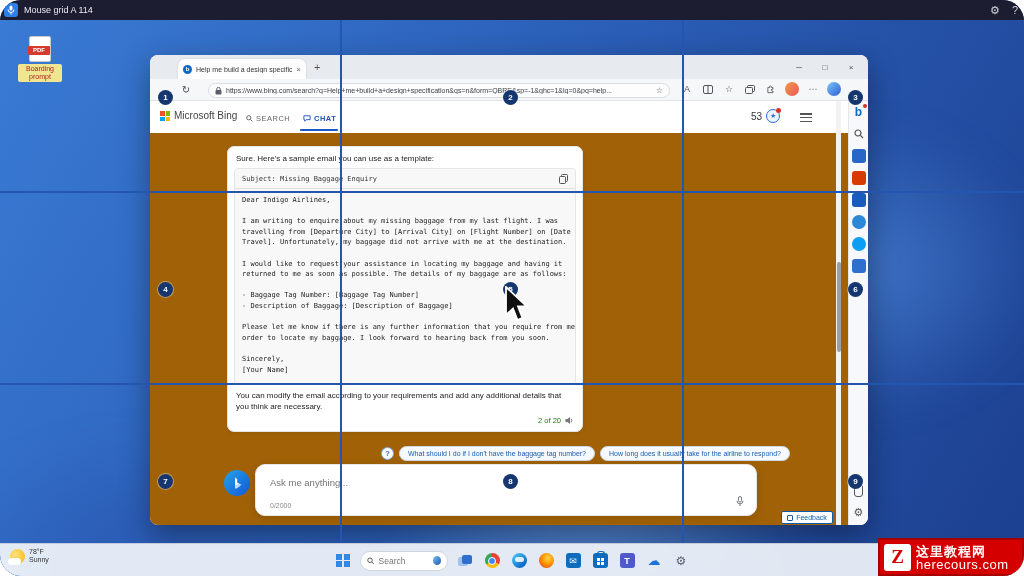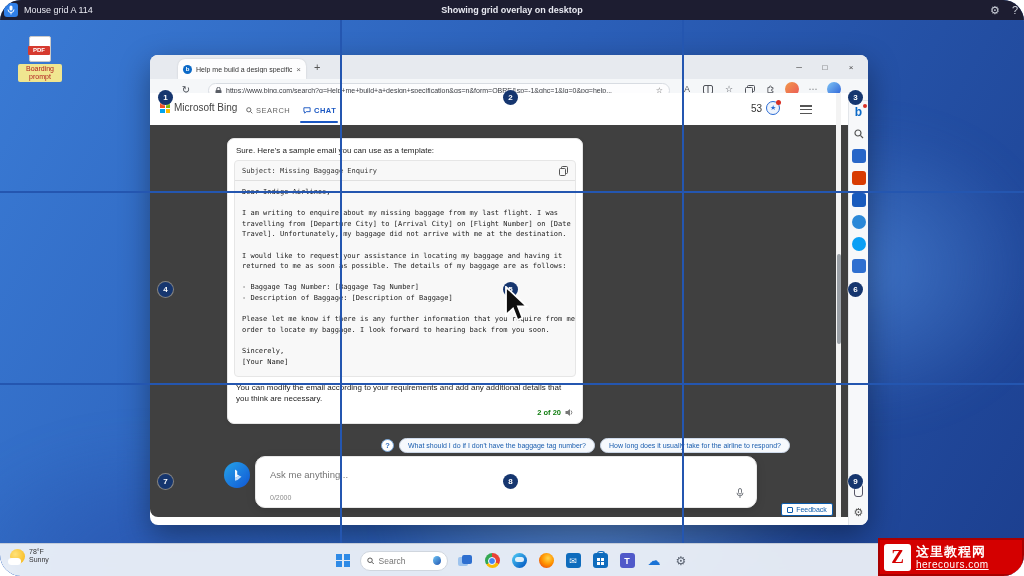--- a/index.html
+++ b/index.html
@@ -66,21 +66,21 @@
     padding:4px 0 6px; gap:8px; }
   .sbi { width:14px; height:14px; border-radius:3px; display:flex; align-items:center; justify-content:center;
     font-size:9px; color:#fff; position:relative; flex:0 0 auto; }
   .sbi.bingb { background:transparent; color:#0b69c7; font-weight:bold; font-size:12px; }
   .sbi.bingb::after { content:""; position:absolute; right:-1px; top:-1px; width:4px; height:4px; border-radius:50%; background:#d93025; }
   .sbi.plus { color:#555; background:transparent; font-size:11px; }
   .sbi.gear { color:#555; background:transparent; font-size:11px; }
   .sbi.phone { border:1.4px solid #556; background:transparent; border-radius:3px; width:9px; height:13px; }
 
   
-  #page { position:absolute; left:0; top:38px; width:698px; height:424px; background:#404040; border-radius:0 0 0 8px; overflow:hidden; }
+  #page { position:absolute; left:0; top:46px; width:698px; height:424px; background:#a16207; border-radius:0 0 0 8px; overflow:hidden; }
 
   
   #bhead { position:absolute; left:0; top:0; width:698px; height:32px; background:#fff; }
   .mslogo { position:absolute; left:10px; top:10px; width:10px; height:10px; display:grid;
     grid-template-columns:4.5px 4.5px; grid-template-rows:4.5px 4.5px; gap:1px; }
   .mslogo i:nth-child(1){background:#f25022;} .mslogo i:nth-child(2){background:#7fba00;}
   .mslogo i:nth-child(3){background:#00a4ef;} .mslogo i:nth-child(4){background:#ffb900;}
   .brand { position:absolute; left:24px; top:9px; font-size:10px; color:#444; }
   .btab { position:absolute; top:13px; font-size:7.5px; letter-spacing:.5px; color:#666; display:flex; gap:3px; align-items:center; }
   #tab-search { left:96px; }
@@ -97,21 +97,21 @@
   #bubble { position:absolute; left:77px; top:45px; width:356px; height:286px; background:#fff;
     border:1px solid #e6e6e6; border-radius:7px; box-shadow:0 1px 4px rgba(0,0,0,.08); }
   #bubble .intro { position:absolute; left:8px; top:7px; right:8px; font-size:8px; color:#222; }
   #codeblock { position:absolute; left:6px; top:21px; width:342px; height:217px; background:#f8f8f8;
     border:1px solid #e6e6e6; border-radius:4px; font-family:"DejaVu Sans Mono", monospace; }
   #codeblock .subjrow { height:20px; display:flex; align-items:center; padding:0 7px; border-bottom:1px solid #e0e0e0; }
   #codeblock .subj { font-size:7px; color:#333; flex:1; }
   #codebody { padding:6px 7px; font-size:7px; line-height:10.6px; color:#222; white-space:pre; overflow:hidden; }
   #bubble .outro { position:absolute; left:8px; top:243px; right:8px; font-size:8px; line-height:11px; color:#222; }
   #bubble .meta { position:absolute; right:8px; top:269px; display:flex; align-items:center; gap:4px; }
-  #bubble .counter { font-size:7.5px; font-weight:bold; color:#107c10; }
+  #bubble .counter { font-size:7.5px; font-weight:normal; color:#107c10; }
 
   
   #chiprow { position:absolute; left:231px; top:345px; display:flex; align-items:center; gap:5px; }
   .helpcircle { width:13px; height:13px; border-radius:50%; border:1px solid #7aa7d9; color:#2a6bc0;
     font-size:7.5px; font-weight:bold; display:flex; align-items:center; justify-content:center; background:#fff; }
   .chip { height:15px; border-radius:8px; border:1px solid #cdd9ea; background:#f6f9fd; color:#1a5dae;
     font-size:7px; display:flex; align-items:center; padding:0 8px; white-space:nowrap; }
 
   
   #askbox { position:absolute; left:105px; top:363px; width:502px; height:52px; background:#fff; border:1px solid #e8e8e8;
@@ -175,21 +175,21 @@
   .teamsic { background:#5059c9; font-weight:bold; }
   .cloudic { color:#1a73d6; font-size:13px; }
   .gearic { color:#5a6270; font-size:12px; }
 
   
   #watermark { left:878px; top:538px; width:146px; height:38px; background:#d40000; border:2px solid #a80000;
     z-index:60; display:flex; align-items:center; padding:0 4px; gap:5px; }
   #watermark .zlogo { width:27px; height:27px; background:#fff; border-radius:3px; color:#d40000;
     font-size:19px; font-weight:bold; display:flex; align-items:center; justify-content:center; font-family:"Liberation Serif", serif; }
   #watermark .wm1 { color:#fff; font-size:13px; font-weight:bold; letter-spacing:1px; line-height:15px; }
-  #watermark .wm2 { color:#fff; font-size:10px; letter-spacing:.5px; line-height:11px;text-decoration:underline; }
+  #watermark .wm2 { color:#fff; font-size:13px; letter-spacing:.5px; line-height:11px; }
 
   #cursor { left:503px; top:286px; z-index:100; }
   svg { display:block; }
 </style>
 </head>
 <body>
 
 <div id="screen">
 
   <div class="bloom bloom1"></div>
@@ -198,21 +198,20 @@
 
   <div id="topbar" class="abs">
     <span class="mic-chip">
       <svg width="8" height="10" viewBox="0 0 8 10">
           <rect x="2.5" y="0.5" width="3" height="5" rx="1.5" fill="#fff"></rect>
           <path d="M1 4.5 a3 3 0 0 0 6 0" stroke="#fff" fill="none" stroke-width="1"></path>
           <line x1="4" y1="7.5" x2="4" y2="9.5" stroke="#fff" stroke-width="1"></line>
         </svg>
     </span>
     <span>Mouse grid A 114</span>
-    <span class="status">Showing grid overlay on desktop</span>
     <span class="right">
       <span>⚙</span>
       <span>?</span>
     </span>
   </div>
 
   <div id="pdficon" class="abs">
     <div class="page">
       <div class="band">PDF</div>
     </div>

